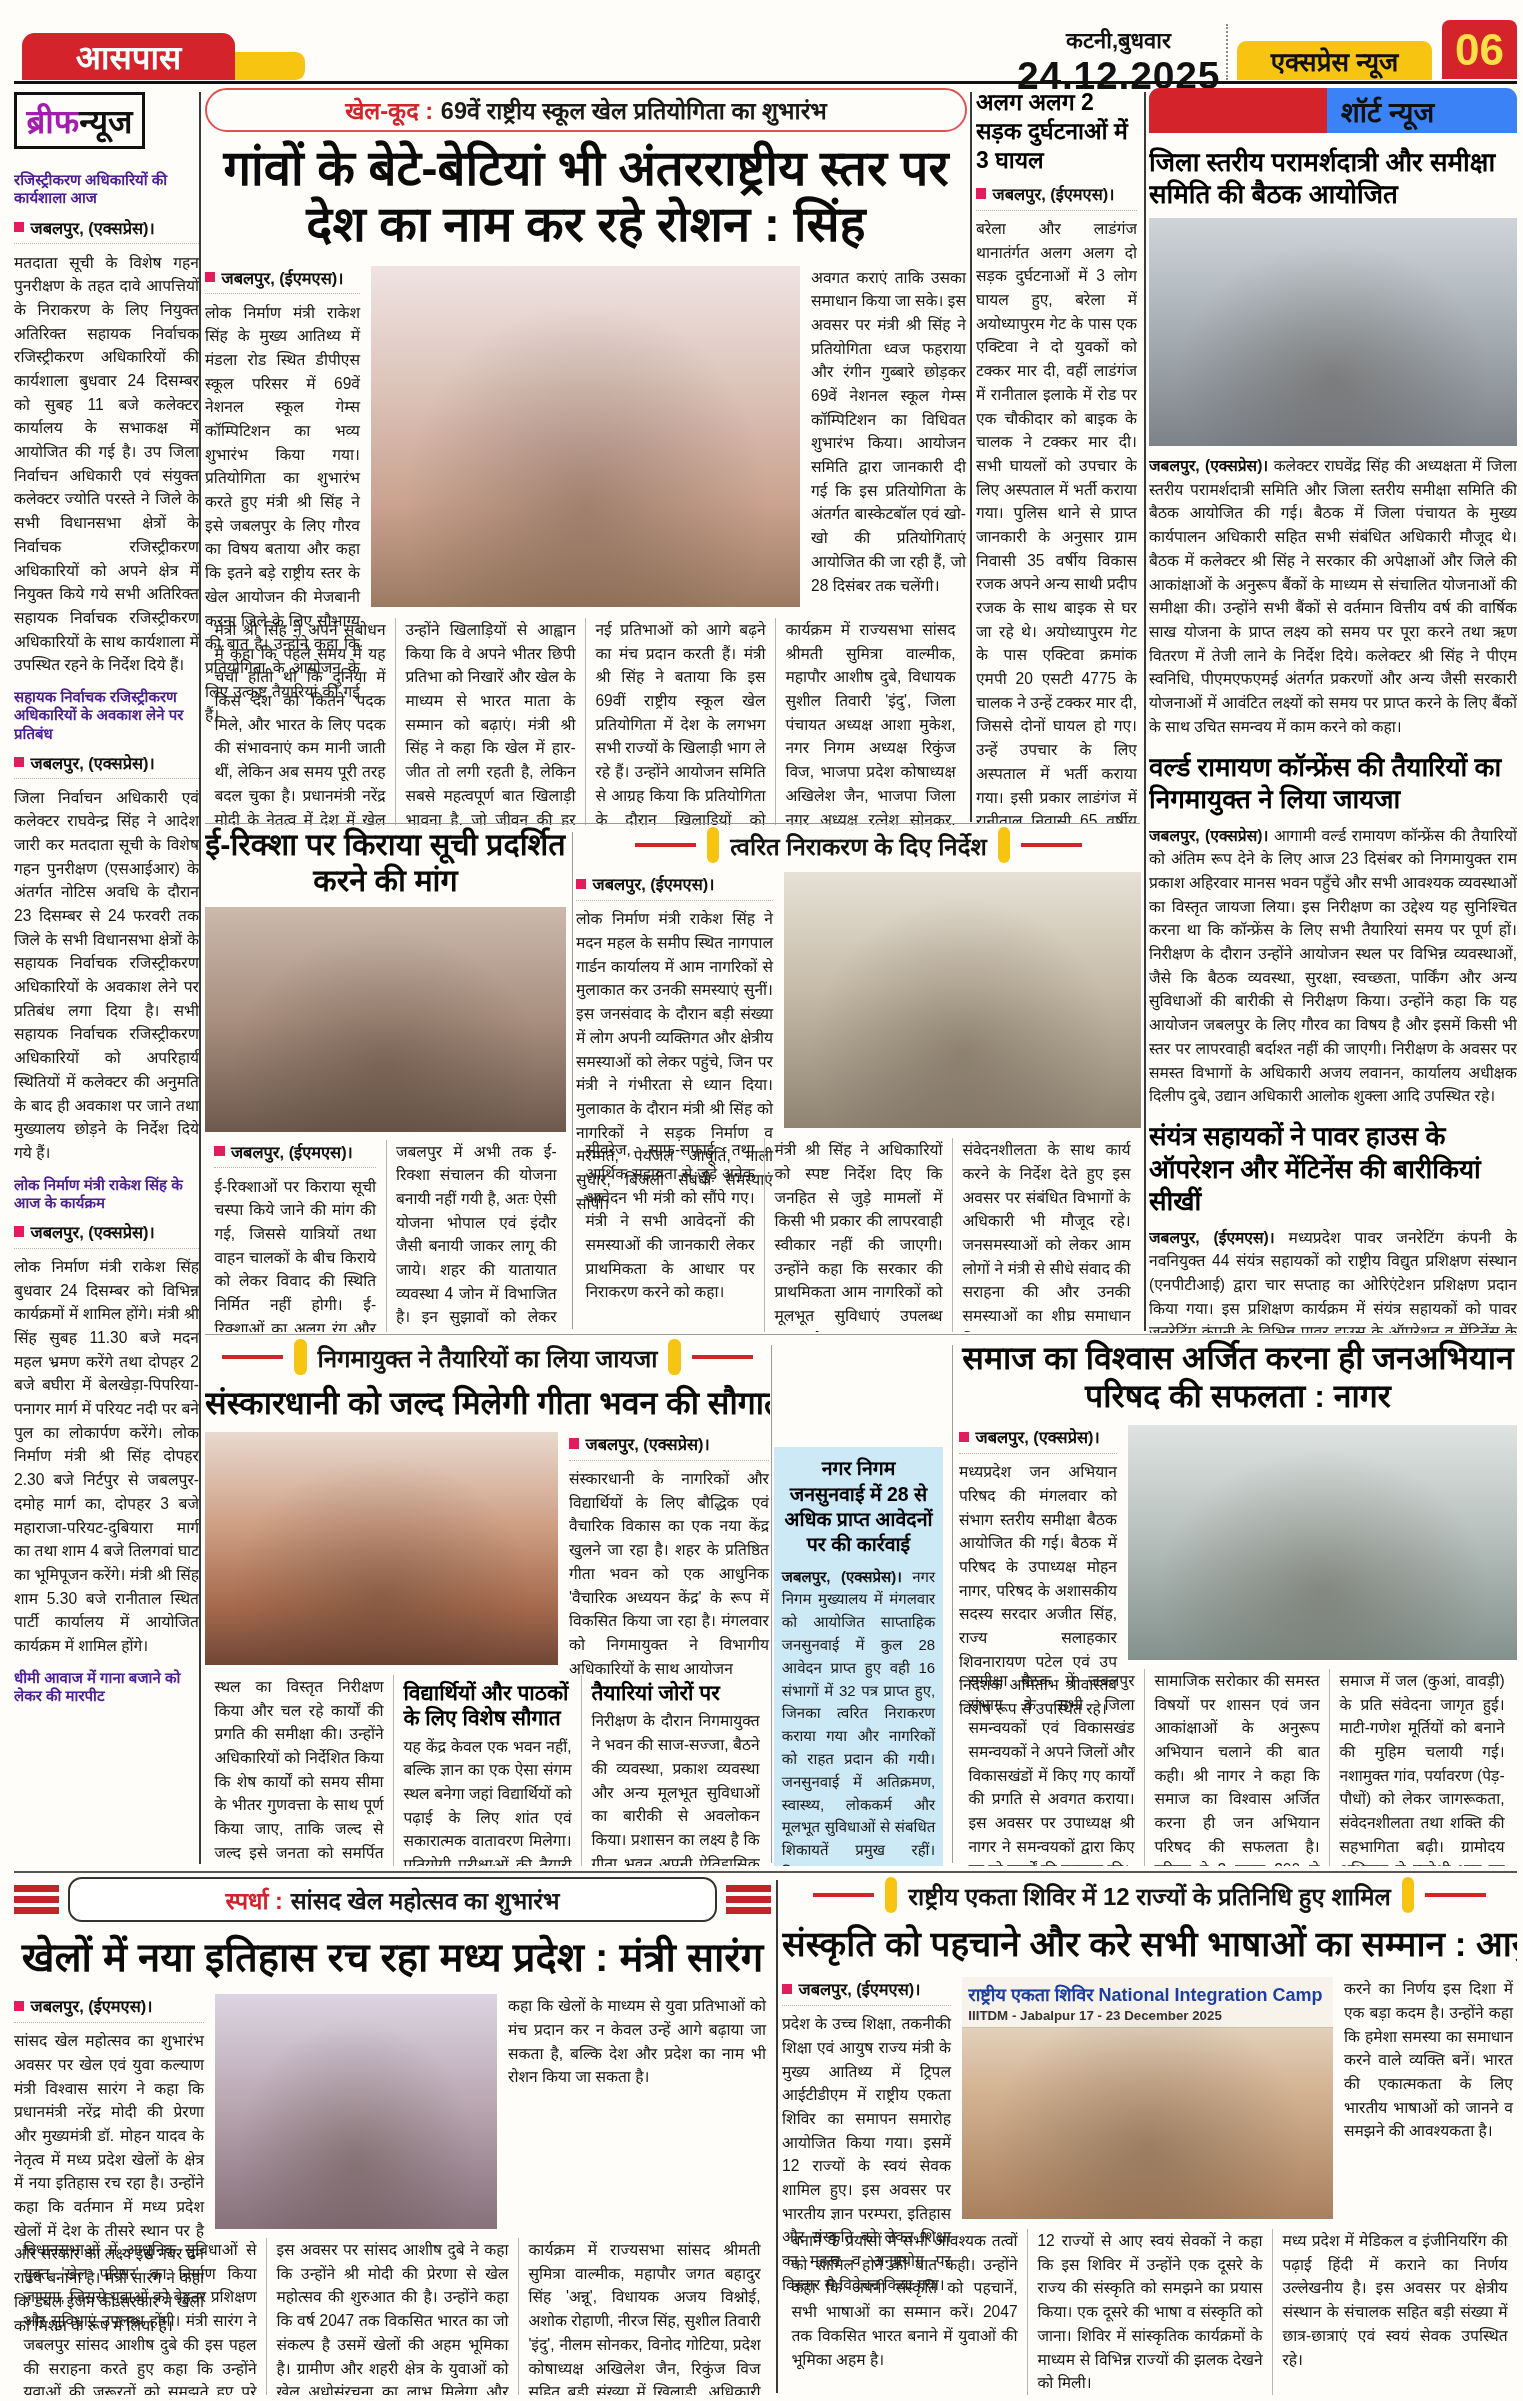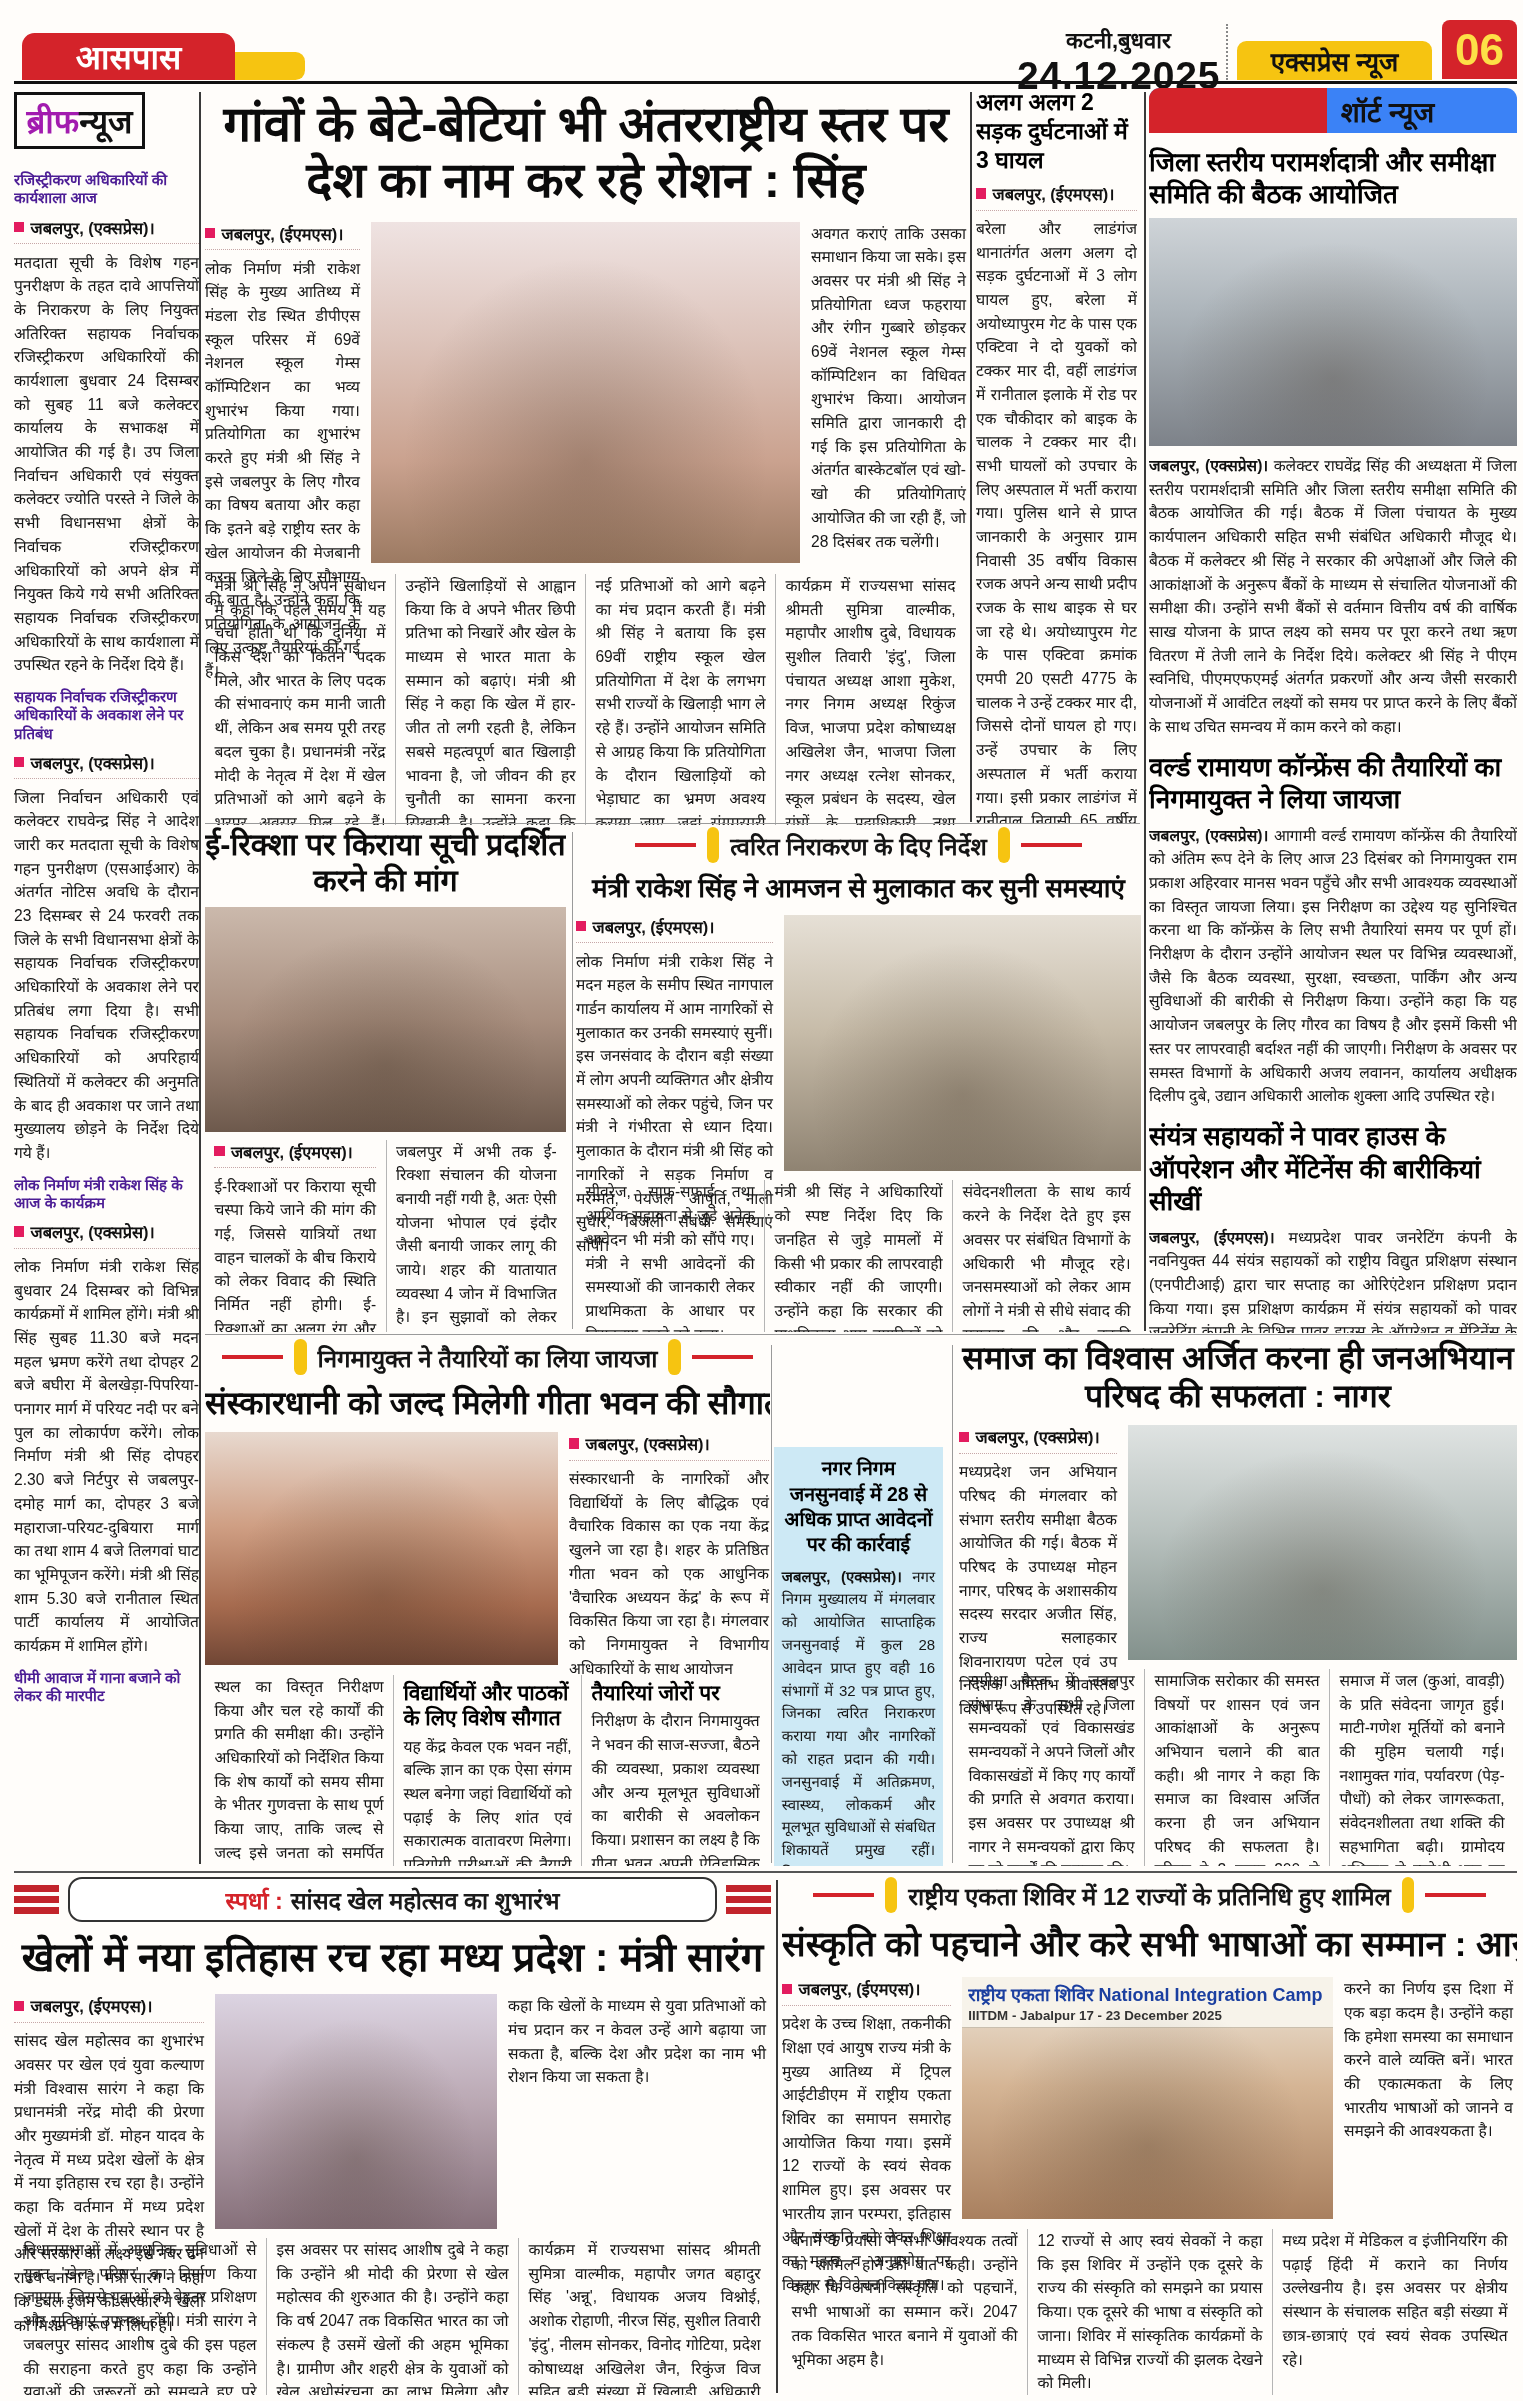--- a/index.html
+++ b/index.html
@@ -184,20 +184,24 @@
         <span class="txt">जबलपुर, (एक्सप्रेस)।</span>
       </div>
     <p class="body">लोक निर्माण मंत्री राकेश सिंह बुधवार 24 दिसम्बर को विभिन्न कार्यक्रमों में शामिल होंगे। मंत्री श्री सिंह सुबह 11.30 बजे मदन महल भ्रमण करेंगे तथा दोपहर 2 बजे बघीरा में बेलखेड़ा-पिपरिया-पनागर मार्ग में परियट नदी पर बने पुल का लोकार्पण करेंगे। लोक निर्माण मंत्री श्री सिंह दोपहर 2.30 बजे निर्टपुर से जबलपुर-दमोह मार्ग का, दोपहर 3 बजे महाराजा-परियट-दुबियारा मार्ग का तथा शाम 4 बजे तिलगवां घाट का भूमिपूजन करेंगे। मंत्री श्री सिंह शाम 5.30 बजे रानीताल स्थित पार्टी कार्यालय में आयोजित कार्यक्रम में शामिल होंगे।</p>
 
     <h3>धीमी आवाज में गाना बजाने को लेकर की मारपीट</h3>
     
     
   </div>
 
   <div class="sec lead">
+    <div class="lead-kicker">
+      <span class="lab">खेल-कूद :</span>
+      <span>69वें राष्ट्रीय स्कूल खेल प्रतियोगिता का शुभारंभ</span>
+    </div>
     <h1 class="lead-head">गांवों के बेटे-बेटियां भी अंतरराष्ट्रीय स्तर पर देश का नाम कर रहे रोशन : सिंह</h1>
     <div class="lead-row1">
       <div class="c">
         <div class="dl">
             <span class="sq"></span>
             <span class="txt">जबलपुर, (ईएमएस)।</span>
           </div>
         <p class="body">लोक निर्माण मंत्री राकेश सिंह के मुख्य आतिथ्य में मंडला रोड स्थित डीपीएस स्कूल परिसर में 69वें नेशनल स्कूल गेम्स कॉम्पिटिशन का भव्य शुभारंभ किया गया। प्रतियोगिता का शुभारंभ करते हुए मंत्री श्री सिंह ने इसे जबलपुर के लिए गौरव का विषय बताया और कहा कि इतने बड़े राष्ट्रीय स्तर के खेल आयोजन की मेजबानी करना जिले के लिए सौभाग्य की बात है। उन्होंने कहा कि प्रतियोगिता के आयोजन के लिए उत्कृष्ट तैयारियां की गई हैं।</p>
       </div>
       <div class="lead-photo photo"></div>
@@ -265,21 +269,20 @@
   </div>
 
   <div class="sec min">
     <div class="kick-wrap">
       <span class="kline"></span>
         <span class="kpill"></span>
       <span class="ktext">त्वरित निराकरण के दिए निर्देश</span>
       <span class="kpill"></span>
         <span class="kline"></span>
     </div>
-    <div class="min-head">मंत्री राकेश सिंह ने आमजन से मुलाकात कर सुनी समस्याएं</div>
     <div class="min-row1">
       <div class="c">
         <div class="dl">
             <span class="sq"></span>
             <span class="txt">जबलपुर, (ईएमएस)।</span>
           </div>
         <p class="body">लोक निर्माण मंत्री राकेश सिंह ने मदन महल के समीप स्थित नागपाल गार्डन कार्यालय में आम नागरिकों से मुलाकात कर उनकी समस्याएं सुनीं। इस जनसंवाद के दौरान बड़ी संख्या में लोग अपनी व्यक्तिगत और क्षेत्रीय समस्याओं को लेकर पहुंचे, जिन पर मंत्री ने गंभीरता से ध्यान दिया। मुलाकात के दौरान मंत्री श्री सिंह को नागरिकों ने सड़क निर्माण व मरम्मत, पेयजल आपूर्ति, नाली सुधार, बिजली संबंधी समस्याएं सौंपीं।</p>
       </div>
       <div class="min-photo photo"></div>
     </div>

